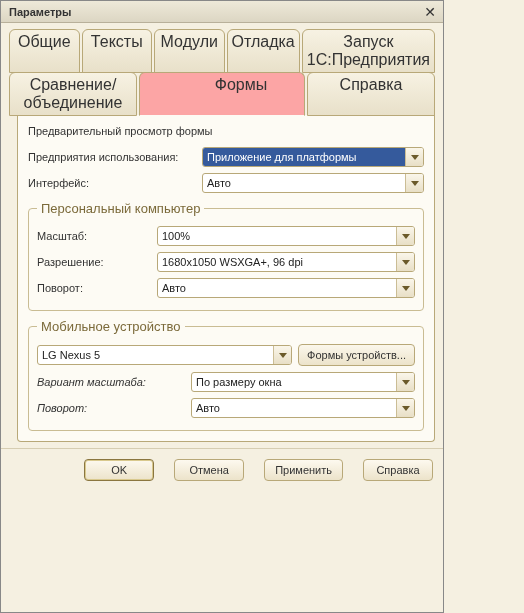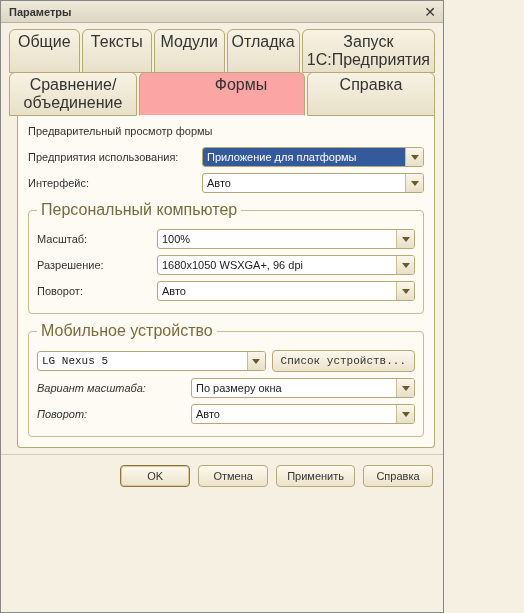--- a/index.html
+++ b/index.html
@@ -125,48 +125,47 @@
     cursor: pointer;
   }
   .combo-arrow svg { width: 8px; height: 5px; }
   fieldset.group {
     border: 1px solid #c9bc93;
     border-radius: 4px;
     margin-top: 8px;
     padding: 10px 8px 6px 8px;
   }
   fieldset.group legend {
-    font-size: 16px;
+    font-size: 13px;
     color: #7b6a3a;
     padding: 0 4px;
   }
   .device-row {
     display: flex;
     gap: 6px;
     align-items: center;
     margin-bottom: 6px;
-    font-family: Liberation Mono, monospace;
   }
   .device-row .combo { flex: 1; }
   .small-btn {
     height: 22px;
     padding: 0 8px;
     border: 1px solid #b8a878;
     border-radius: 4px;
     background: linear-gradient(#fbf7ec, #ece3ca);
     font-size: 11px;
     color: #333;
     cursor: pointer;
     display: flex;
     align-items: center;
   }
   .bottom-bar {
     display: flex;
     justify-content: flex-end;
-    gap: 8px;
+    gap: 20px;
     padding: 10px;
     border-top: 1px solid #d6cdb2;
     background: #f5f0e1;
   }
   .dlg-btn {
     min-width: 70px;
     height: 22px;
     border: 1px solid #b8a878;
     border-radius: 4px;
     background: linear-gradient(#fdf9ef, #ece3ca);
@@ -283,21 +282,21 @@
         <div class="device-row">
           <div class="combo">
             <div class="combo-text">LG Nexus 5</div>
             <div class="combo-arrow">
               <svg viewBox="0 0 8 5">
                   <path d="M0 0 L4 5 L8 0 Z" fill="#6b5a2a"></path>
                 </svg>
             </div>
           </div>
           <div class="small-btn">
-            <span>Список устройств...</span>
+            <span>Формы устройств...</span>
           </div>
         </div>
 
         <div class="form-row mobile">
           <label>Вариант масштаба:</label>
           <div class="combo">
             <div class="combo-text">По размеру окна</div>
             <div class="combo-arrow">
               <svg viewBox="0 0 8 5">
                   <path d="M0 0 L4 5 L8 0 Z" fill="#6b5a2a"></path>

